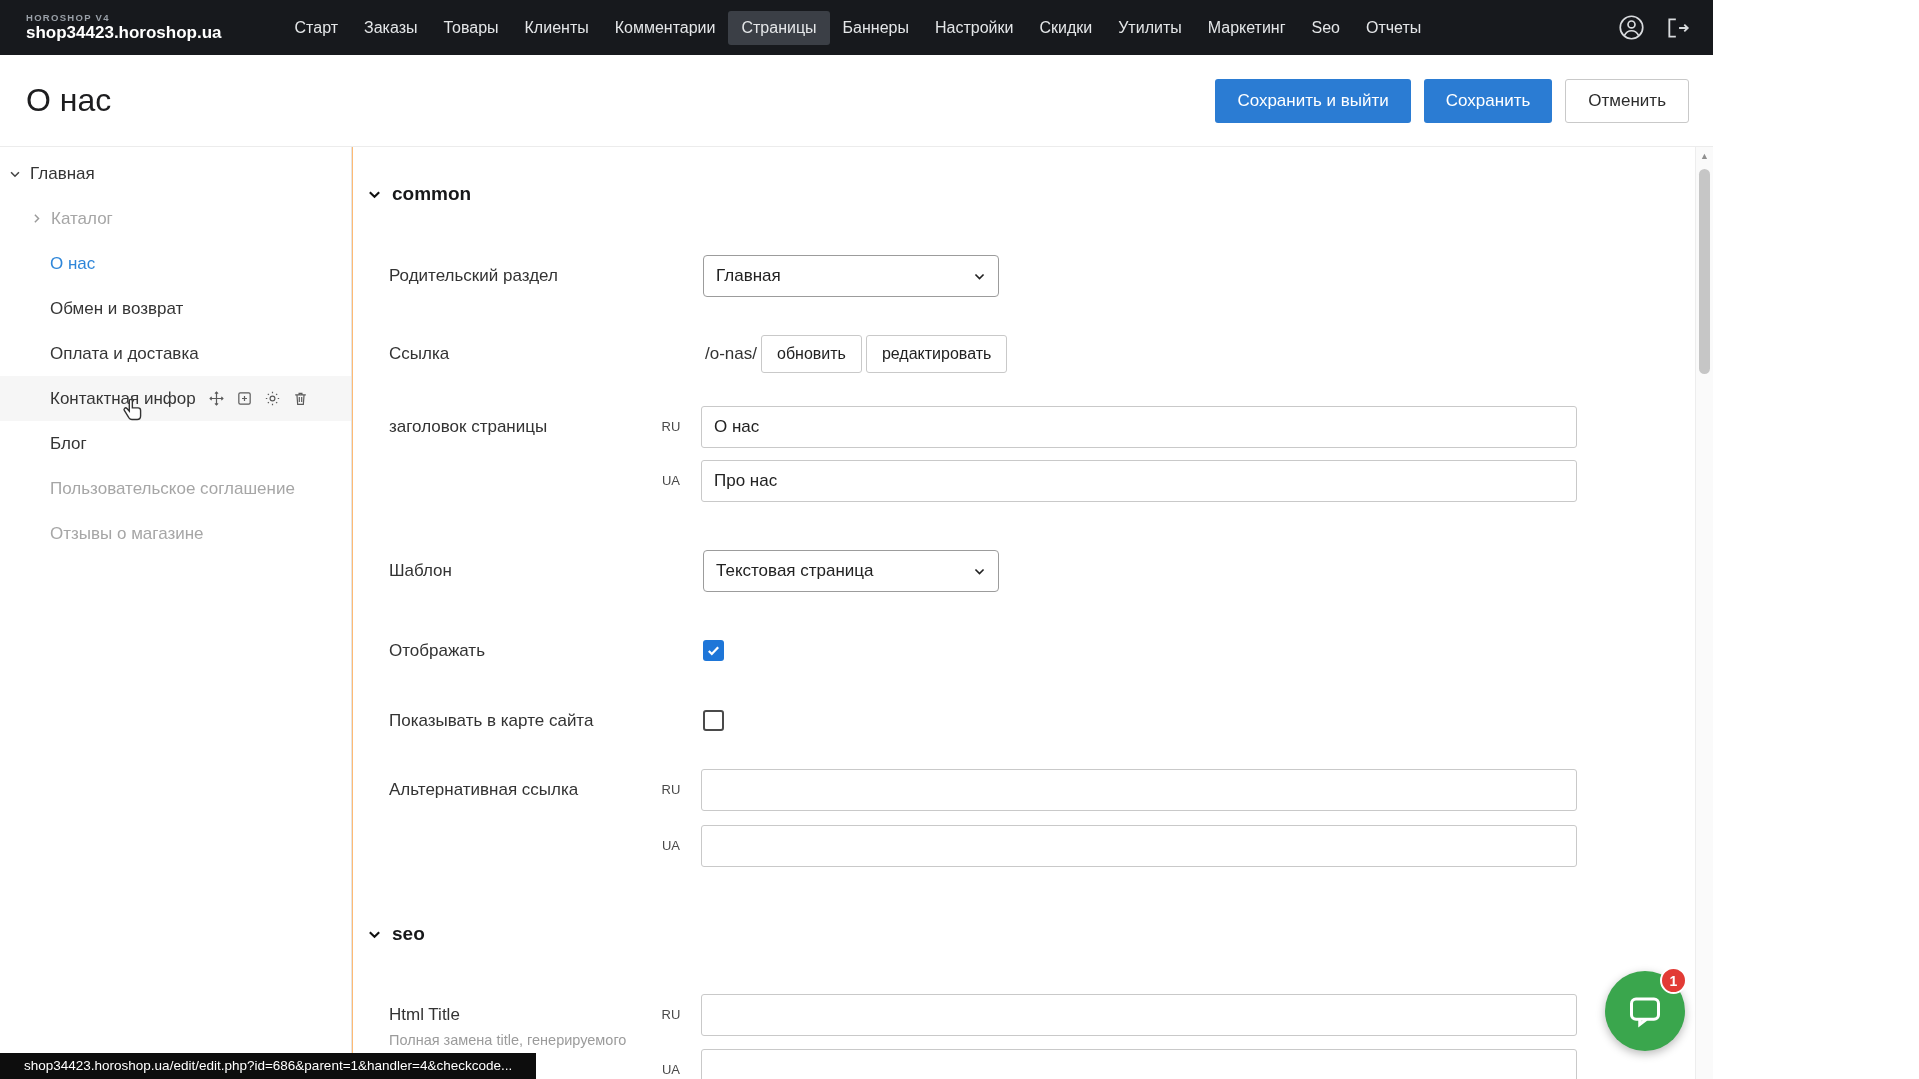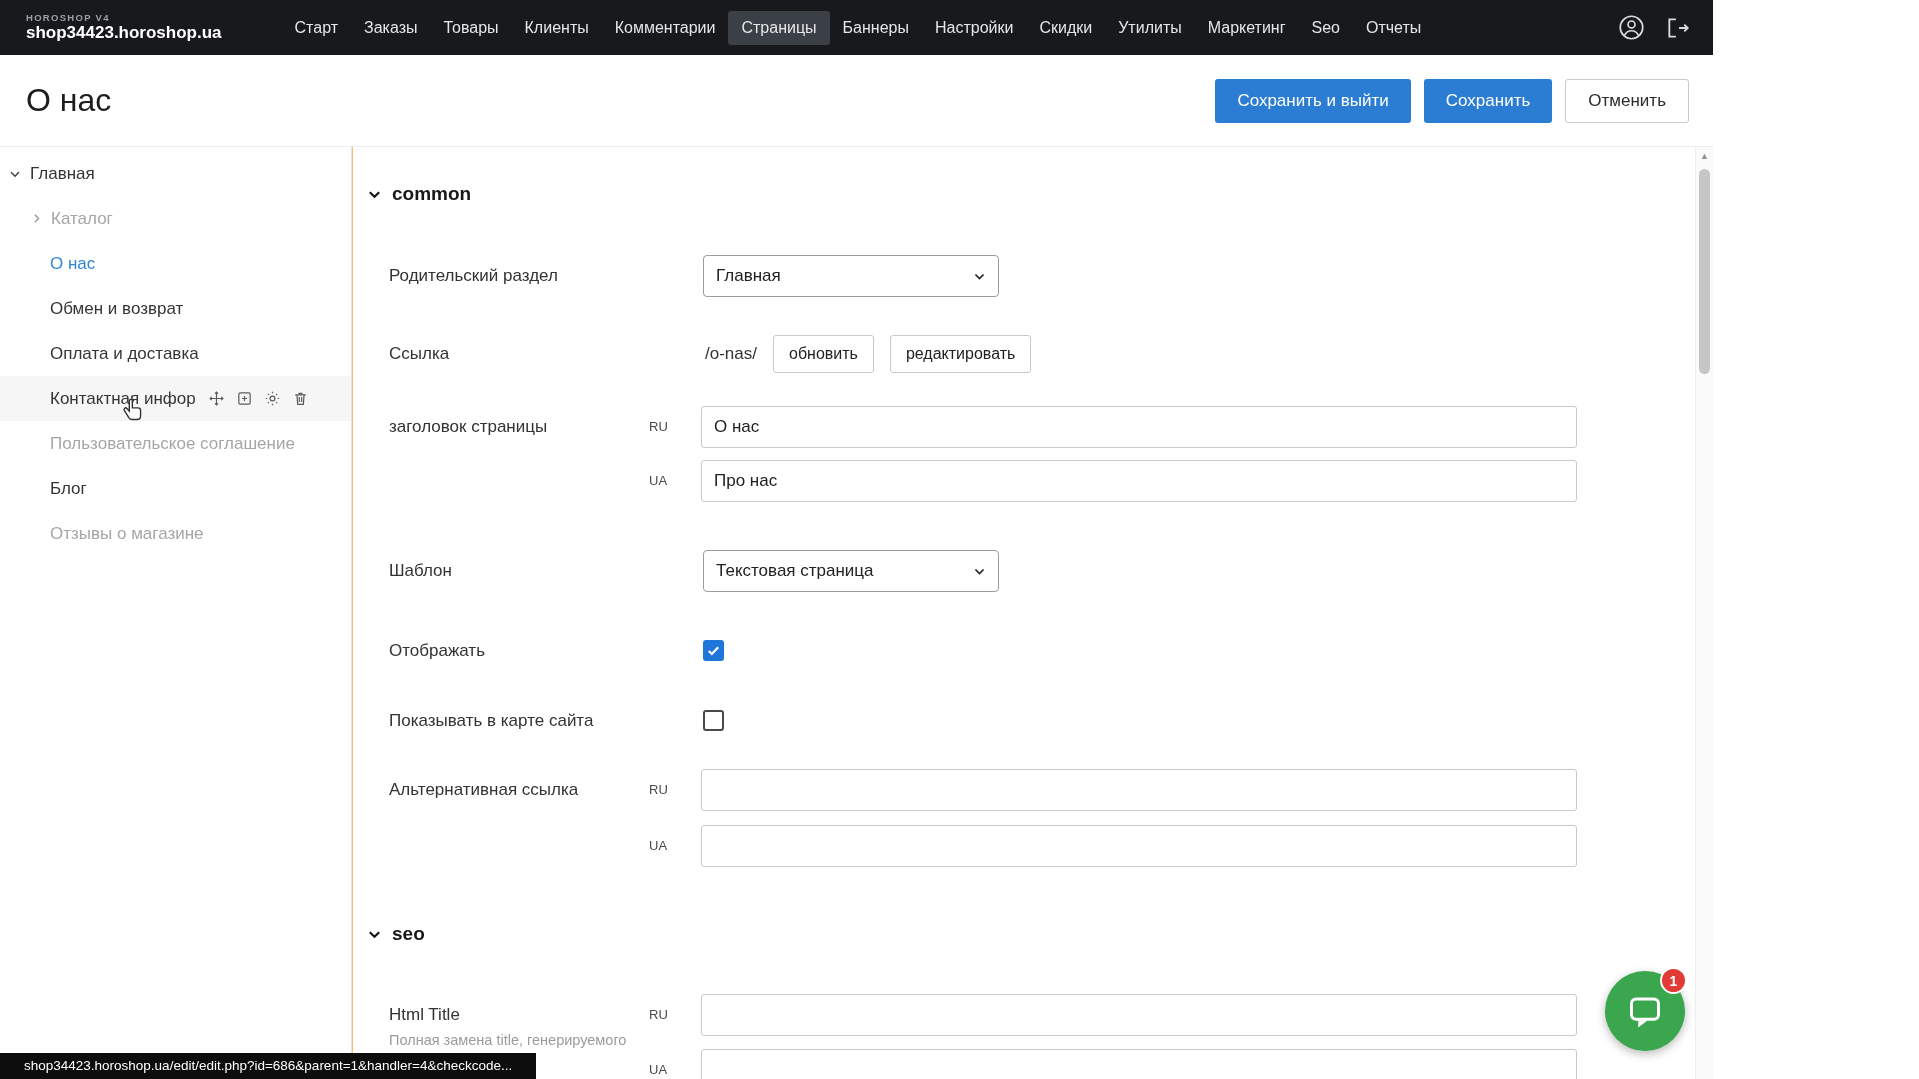--- a/index.html
+++ b/index.html
@@ -47,33 +47,33 @@
   .row-icons{display:flex;align-items:center;gap:11px;margin-left:12px}
   .row-icons span{display:flex;cursor:pointer}
   .cursor-hand{position:absolute;left:120px;top:250px;z-index:30;pointer-events:none}
 
   
   .content{position:absolute;top:0;left:353px;right:18px;bottom:0;overflow:hidden;background:#fff}
   .section-head{position:absolute;left:14px;display:flex;align-items:center;gap:10px;
     font-size:19px;font-weight:bold;color:#17181a;cursor:pointer}
   .frow{position:absolute;left:0;right:0;height:42px}
   .flabel{position:absolute;left:36px;top:0;line-height:42px;font-size:17px;color:#333;white-space:nowrap}
-  .lang{position:absolute;left:296px;width:44px;text-align:left;line-height:42px;
+  .lang{position:absolute;left:296px;width:44px;text-align:center;line-height:42px;
     font-size:13px;color:#4a4a4a}
   .tinput{position:absolute;left:348px;width:876px;height:42px;border:1px solid #c9c9c9;
     border-radius:3px;font-size:17px;padding:0 12px;font-family:inherit;color:#222;background:#fff}
   .select{position:absolute;left:350px;width:296px;height:42px;border:1px solid #9c9c9c;
     border-radius:4px;display:flex;align-items:center;padding:0 12px;font-size:17px;
     color:#222;cursor:pointer;background:#fff}
   .select .caret{margin-left:auto;display:flex}
   .checkbox{position:absolute;left:350px;top:10px;width:21px;height:21px;border-radius:3px;
     cursor:pointer;display:flex;align-items:center;justify-content:center}
   .checkbox.checked{background:#1e76d8}
   .checkbox.unchecked{background:#fff;border:2px solid #4a4a4a}
-  .linkrow{position:absolute;left:352px;display:flex;align-items:center;gap:16px;height:42px}
+  .linkrow{position:absolute;left:352px;display:flex;align-items:center;gap:4px;height:42px}
   .linkval{font-size:17px;color:#333}
   .btn-small{height:38px;padding:0 15px;background:#fff;border:1px solid #c9c9c9;
     border-radius:3px;font-size:16px;color:#222;cursor:pointer;font-family:inherit;white-space:nowrap}
   .hint{position:absolute;left:36px;top:884px;font-size:14.5px;color:#9b9b9b;
     width:310px;line-height:1.3}
 
   
   .scroll{position:absolute;top:0;right:0;bottom:0;width:18px;background:#fafafa;
     border-left:1px solid #ededed}
   .scroll .arrow{position:absolute;top:4px;left:0;width:100%;text-align:center;
@@ -191,25 +191,25 @@
               <path d="M12 4.6V2.6M12 21.4v-2M4.6 12h-2M21.4 12h-2M6.9 6.9L5.4 5.4M18.6 18.6l-1.5-1.5M6.9 17.1l-1.5 1.5M18.6 5.4l-1.5 1.5"></path>
             </svg>
           </span>
           <span>
             <svg width="17" height="17" viewBox="0 0 24 24" fill="none" stroke="#5b5b5b" stroke-width="1.7">
               <path d="M4.5 7h15M10 7V4.7h4V7M7 7l1 13.3h8L17 7M10.3 10v7M13.7 10v7"></path>
             </svg>
           </span>
         </span>
       </div>
+      <div class="tree-row lvl1">
+        <span class="lbl">Блог</span>
+      </div>
       <div class="tree-row lvl1 muted">
         <span class="lbl">Пользовательское соглашение</span>
-      </div>
-      <div class="tree-row lvl1">
-        <span class="lbl">Блог</span>
       </div>
       <div class="tree-row lvl1 muted">
         <span class="lbl">Отзывы о магазине</span>
       </div>
 
       <span class="cursor-hand">
         <svg width="26" height="26" viewBox="0 0 24 24">
           <path d="M10 2.2c-.8 0-1.4.6-1.4 1.4V13l-2.2-2.4c-.6-.6-1.6-.7-2.2-.1-.5.5-.6 1.3-.2 1.9l4.3 6.8c.6.9 1.6 1.5 2.7 1.5h4.8c1.8 0 3.2-1.4 3.2-3.2v-5.1c0-1.3-1-2.4-2.3-2.4h-5.3V3.6c0-.8-.6-1.4-1.4-1.4z" fill="#fff" stroke="#333" stroke-width="1.3"></path>
         </svg>
       </span>

